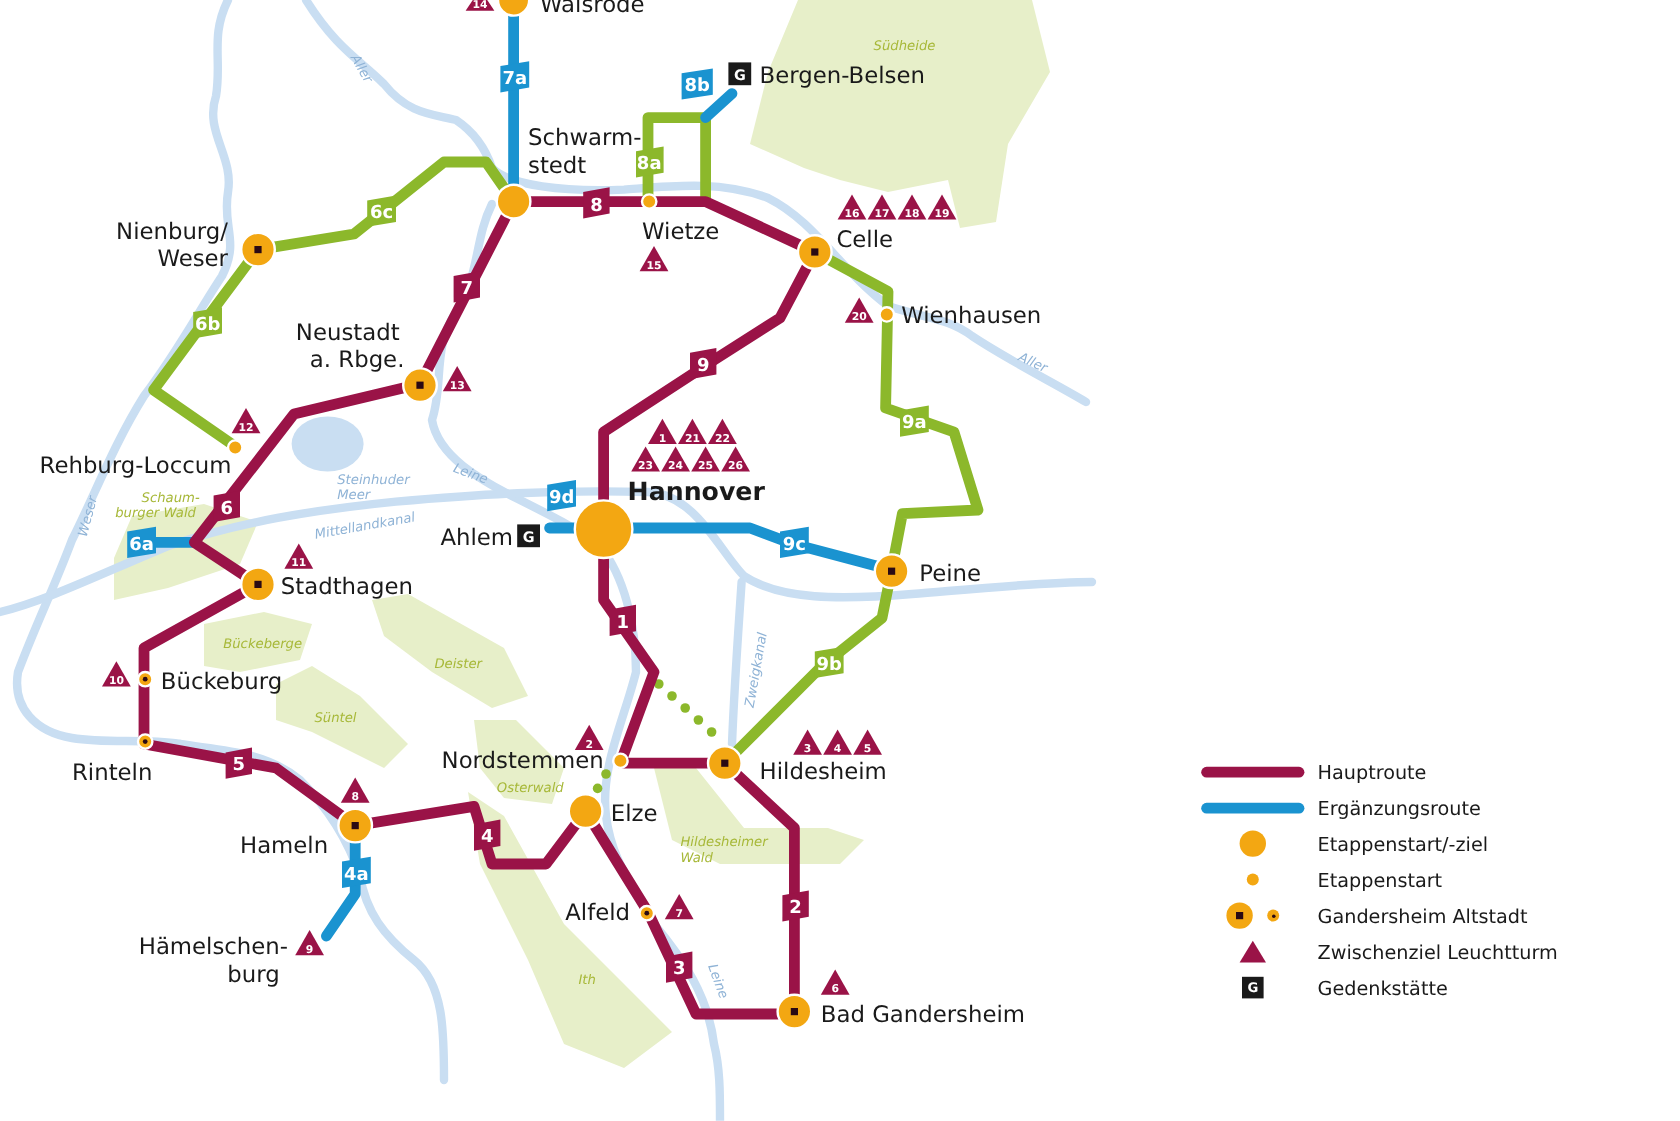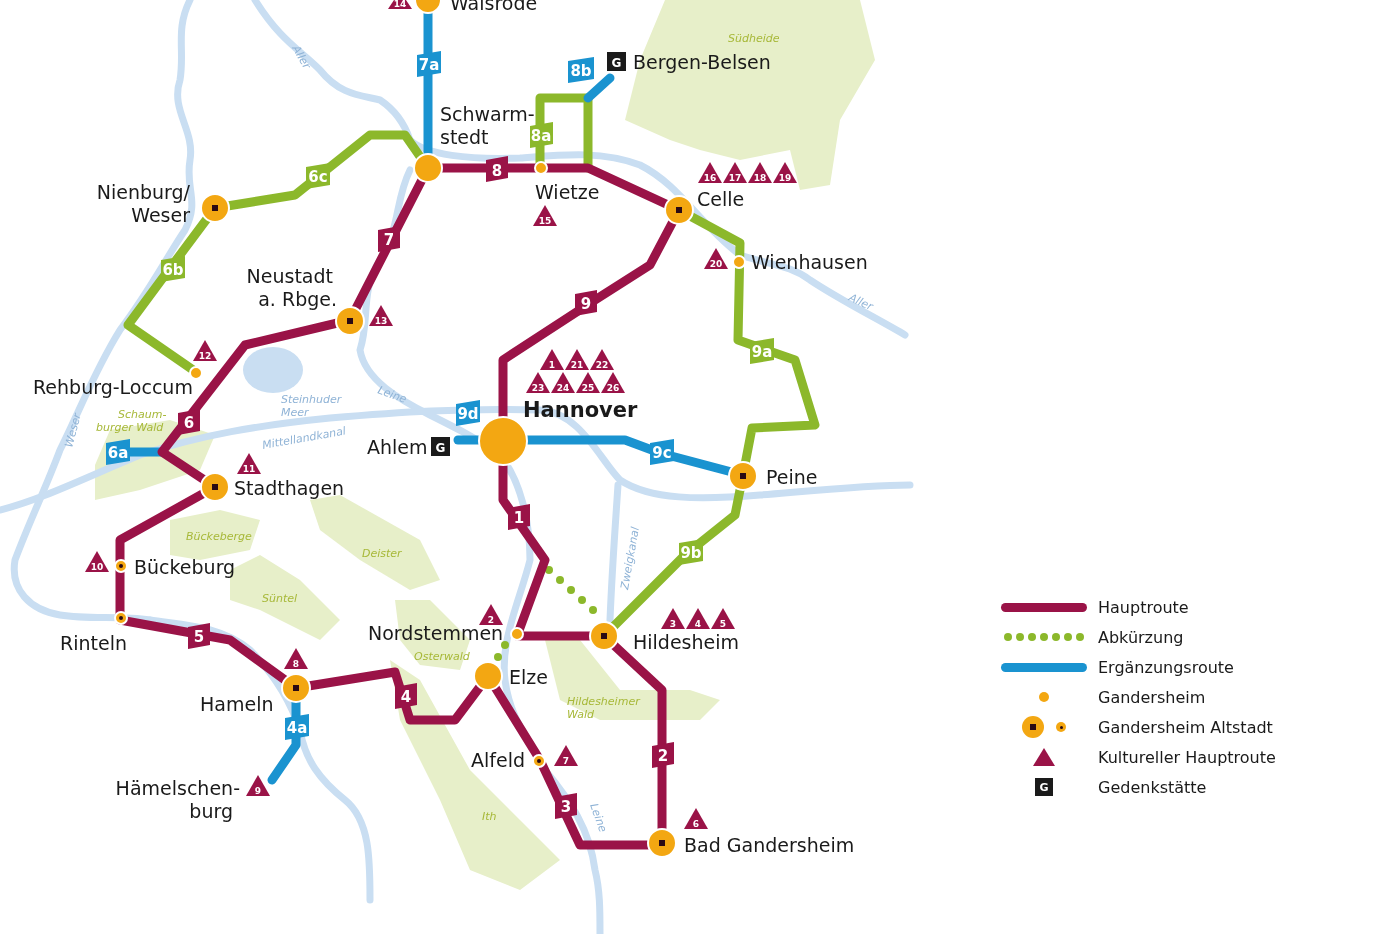--- a/index.html
+++ b/index.html
@@ -4,21 +4,21 @@
 <style>
   html, body { margin:0; padding:0; background:#ffffff; }
   body { width:1400px; height:934px; position:relative; overflow:hidden; font-family:"DejaVu Sans", "Liberation Sans", sans-serif; }
   #map { position:absolute; left:0; top:0; }
   .lbl { font-family:"DejaVu Sans", sans-serif; font-size:19px; fill:#1a1a1a; }
   .lbl-big { font-family:"DejaVu Sans", sans-serif; font-size:21px; font-weight:bold; fill:#1a1a1a; }
   .area-lbl { font-family:"DejaVu Sans", sans-serif; font-size:11px; font-style:italic; fill:#a7b838; }
   .water-lbl { font-family:"DejaVu Sans", sans-serif; font-size:11px; font-style:italic; fill:#8fb3d6; }
   .badge-txt { font-family:"DejaVu Sans", sans-serif; font-size:15px; font-weight:bold; fill:#ffffff; }
   .tri-txt { font-family:"DejaVu Sans", sans-serif; font-size:9px; font-weight:bold; fill:#ffffff; }
-  .legend { position:absolute; left:1000px; top:592px; width:360px;text-align:right; }
+  .legend { position:absolute; left:1000px; top:628px; width:360px;text-align:right; }
   .legend-row { height:30px; display:flex; align-items:center; }
   .legend-sym { width:88px; height:30px; display:flex; align-items:center; justify-content:center; position:relative; }
   .legend-label { margin-left:10px; font-family:"DejaVu Sans", sans-serif; font-size:16px; color:#1a1a1a; }
   .sym-line { width:86px; height:9px; border-radius:5px; }
   .sym-dots { display:flex; gap:4px; }
   .sym-dots span { width:8px; height:8px; border-radius:50%; background:#8cb82b; display:block; }
   .sym-big-dot { width:22px; height:22px; border-radius:50%; background:#f3a712; }
   .sym-small-dot { width:10px; height:10px; border-radius:50%; background:#f3a712; }
   .sym-alt { display:flex; align-items:center; gap:12px; }
   .sym-alt .c1 { width:22px; height:22px; border-radius:50%; background:#f3a712; display:flex; align-items:center; justify-content:center; }
@@ -383,62 +383,54 @@
 
 <div class="legend">
   <div class="legend-row">
     <div class="legend-sym">
         <div class="sym-line" style="background:#9a1347"></div>
       </div>
     <span class="legend-label">Hauptroute</span>
   </div>
   <div class="legend-row">
     <div class="legend-sym">
-        <div class="sym-dots">
-          <span></span>
-          <span></span>
-          <span></span>
-          <span></span>
-          <span></span>
-          <span></span>
-          <span></span>
-        </div>
-      </div>
-    <span class="legend-label">Abkürzung</span>
-  </div>
-  <div class="legend-row">
-    <div class="legend-sym">
         <div class="sym-line" style="background:#1a93d0"></div>
       </div>
     <span class="legend-label">Ergänzungsroute</span>
   </div>
   <div class="legend-row">
     <div class="legend-sym">
+        <div class="sym-big-dot"></div>
+      </div>
+    <span class="legend-label">Etappenstart/-ziel</span>
+  </div>
+  <div class="legend-row">
+    <div class="legend-sym">
         <div class="sym-small-dot"></div>
       </div>
-    <span class="legend-label">Gandersheim</span>
+    <span class="legend-label">Etappenstart</span>
   </div>
   <div class="legend-row">
     <div class="legend-sym">
         <div class="sym-alt">
           <div class="c1">
             <i></i>
           </div>
           <div class="c2">
             <i></i>
           </div>
         </div>
       </div>
     <span class="legend-label">Gandersheim Altstadt</span>
   </div>
   <div class="legend-row">
     <div class="legend-sym">
         <div class="sym-tri"></div>
       </div>
-    <span class="legend-label">Kultureller Hauptroute</span>
+    <span class="legend-label">Zwischenziel Leuchtturm</span>
   </div>
   <div class="legend-row">
     <div class="legend-sym">
         <div class="sym-g">G</div>
       </div>
     <span class="legend-label">Gedenkstätte</span>
   </div>
 </div>
 
 </body></html>

